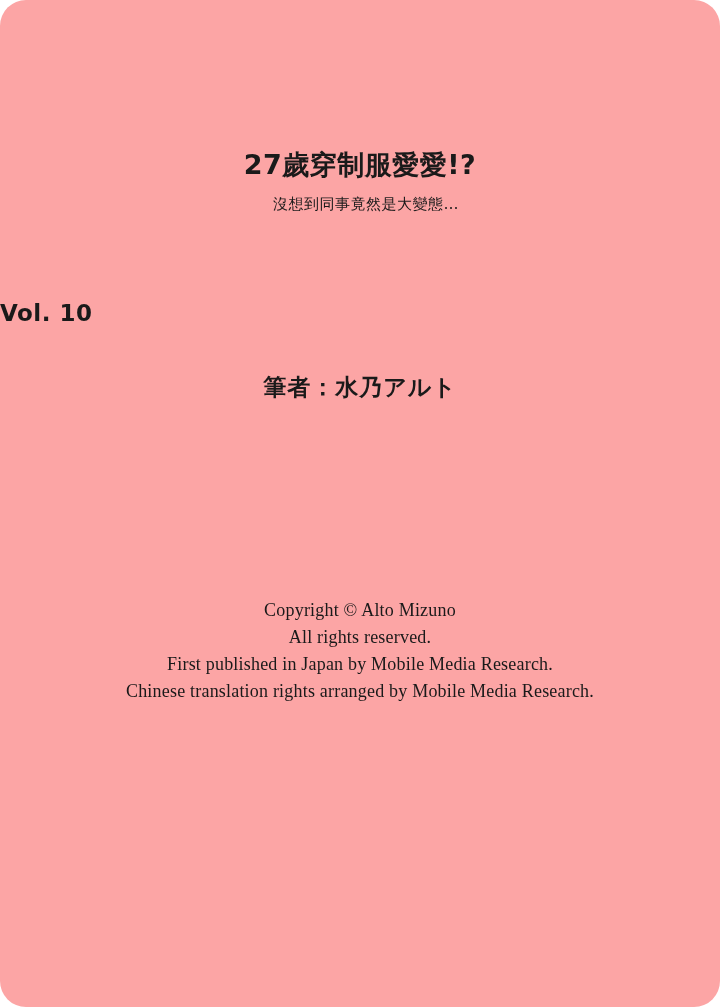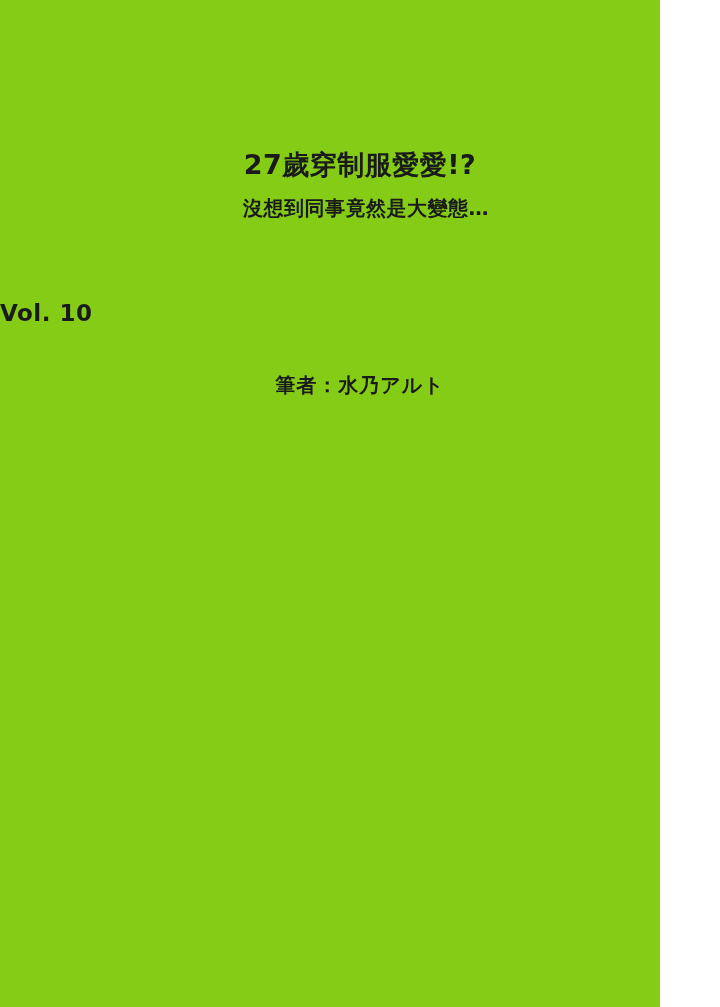--- a/index.html
+++ b/index.html
@@ -9,45 +9,46 @@
   }
   body {
     width: 720px;
     height: 1007px;
     font-family: "Liberation Sans", sans-serif;
     color: #1a1a1a;
     -webkit-font-smoothing: antialiased;
   }
   .page {
     position: relative;
-    width: 660px;
+    width: 720px;
     height: 1007px;
-    background: #84cc16;
+    background: #fca5a5;
     overflow: hidden;
+    border-radius: 26px;
   }
   .title-block {
     position: absolute;
     top: 148px;
     left: 0;
     width: 720px;
     text-align: center;
   }
   .title-main {
     font-family: "DejaVu Sans", sans-serif;
     font-size: 27px;
     font-weight: bold;
     letter-spacing: 0.5px;
     color: #1a1a1a;
     line-height: 1.25;
     margin: 0;
   }
   .title-sub {
     font-family: "DejaVu Sans", sans-serif;
-    font-size: 20px;
-    font-weight: bold;
+    font-size: 15px;
+    font-weight: normal;
     letter-spacing: 0.5px;
     color: #1a1a1a;
     line-height: 1.3;
     margin: 13px 0 0 12px;
   }
   .volume {
     position: absolute;
     top: 300px;
     left: 0;
     width: 720px;
@@ -58,21 +59,21 @@
     color: #1a1a1a;
     letter-spacing: 0.5px;
   }
   .author {
     position: absolute;
     top: 372px;
     left: 0;
     width: 720px;
     text-align: center;
     font-family: "DejaVu Sans", sans-serif;
-    font-size: 20px;
+    font-size: 23px;
     font-weight: bold;
     color: #1a1a1a;
     letter-spacing: 1px;
   }
   .copyright {
     position: absolute;
     top: 597px;
     left: 0;
     width: 720px;
     text-align: center;
@@ -93,14 +94,20 @@
 
   <div class="title-block">
     <h1 class="title-main">27歲穿制服愛愛!?</h1>
     <h2 class="title-sub">沒想到同事竟然是大變態…</h2>
   </div>
 
   <div class="volume">Vol. 10</div>
 
   <div class="author">筆者：水乃アルト</div>
 
+  <div class="copyright">
+    <p class="copyright-line">Copyright © Alto Mizuno</p>
+    <p class="copyright-line">All rights reserved.</p>
+    <p class="copyright-line">First published in Japan by Mobile Media Research.</p>
+    <p class="copyright-line">Chinese translation rights arranged by Mobile Media Research.</p>
+  </div>
 
 </div>
 
 </body></html>

